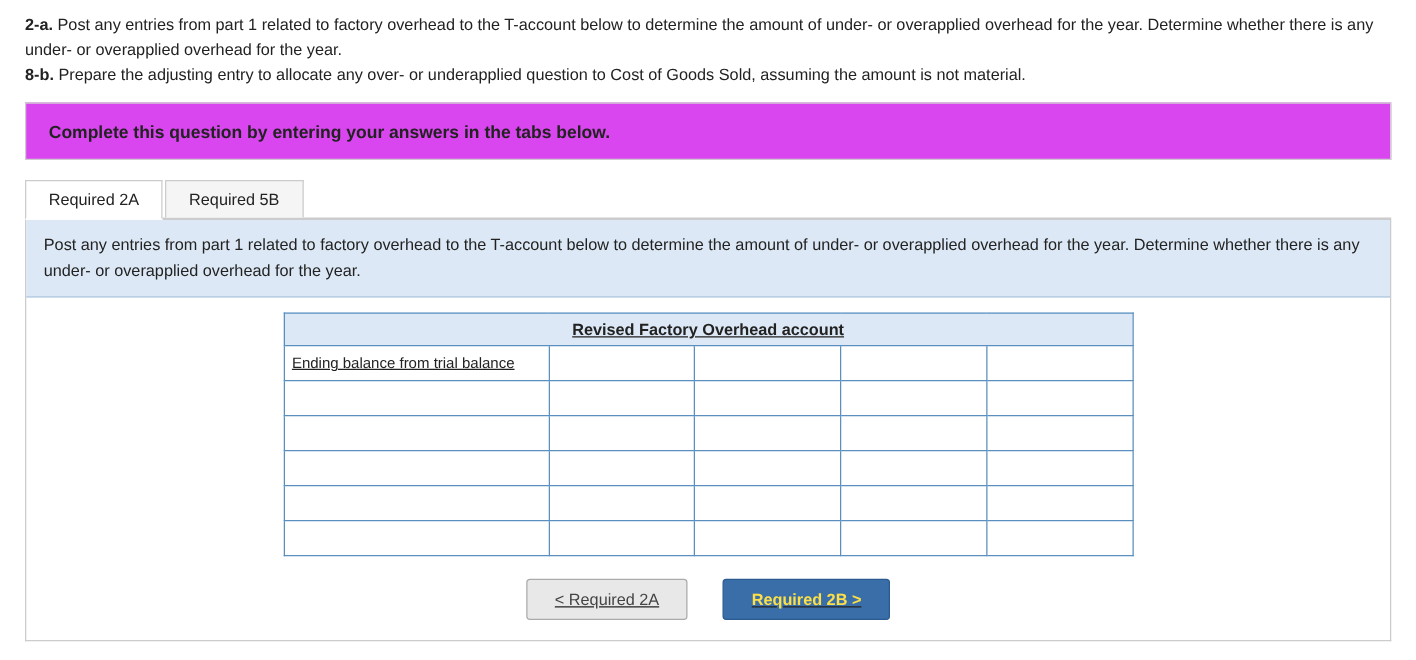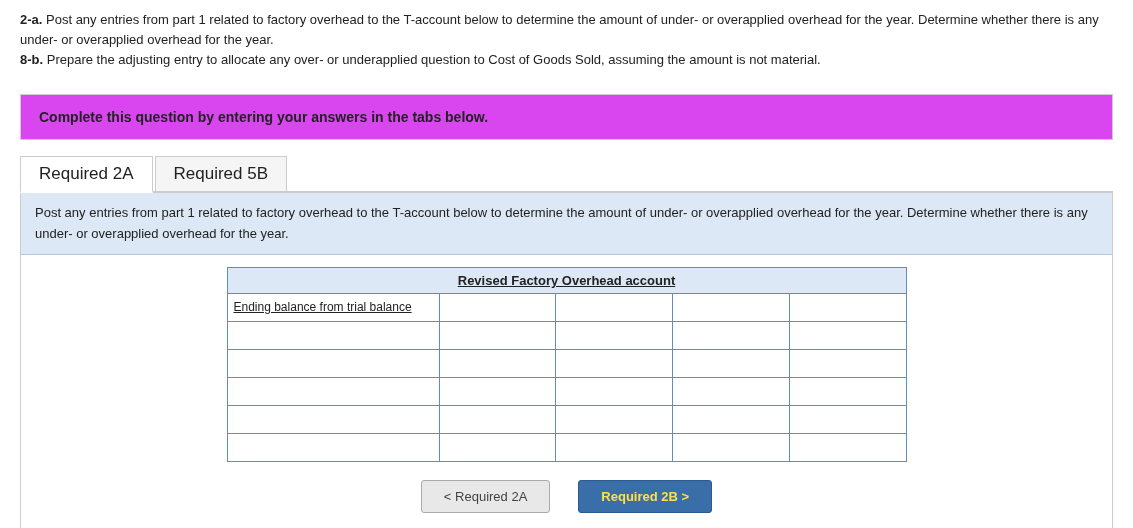--- a/index.html
+++ b/index.html
@@ -6,21 +6,21 @@
     body {
       font-family: Arial, sans-serif;
       font-size: 13px;
       background: #fff;
       color: #222;
       width: 1133px;
       min-height: 528px;
       padding: 10px 20px;
     }
     .intro-text {
-      margin-bottom: 24px;
+      margin-bottom: 12px;
       line-height: 1.55;
       color: #222;
     }
     .intro-text .bold { font-weight: bold; }
 
     .complete-box {
       background: #d946ef;
       border: 1px solid #ccc;
       padding: 14px 18px;
       margin-bottom: 16px;
@@ -32,21 +32,21 @@
       display: flex;
       border-bottom: 2px solid #ccc;
       margin-bottom: 0;
     }
     .tab {
       padding: 7px 18px;
       border: 1px solid #ccc;
       border-bottom: none;
       background: #f5f5f5;
       cursor: pointer;
-      font-size: 17px;
+      font-size: 13px;
       margin-right: 2px;
       color: #222;
     }
     .tab.active {
       background: #fff;
       border-bottom: 2px solid #fff;
       margin-bottom: -2px;
       z-index: 1;
       position: relative;
     }
@@ -103,20 +103,21 @@
       outline: none;
       font-size: 12px;
       background: transparent;
     }
 
     .nav-buttons {
       display: flex;
       justify-content: center;
       gap: 28px;
       margin-top: 18px;
+      text-decoration: underline;
     }
     .nav-btn {
       padding: 8px 22px;
       font-size: 13px;
       cursor: pointer;
       border: 1px solid #aaa;
       border-radius: 3px;
     }
     .nav-btn.prev {
       background: #e8e8e8;

